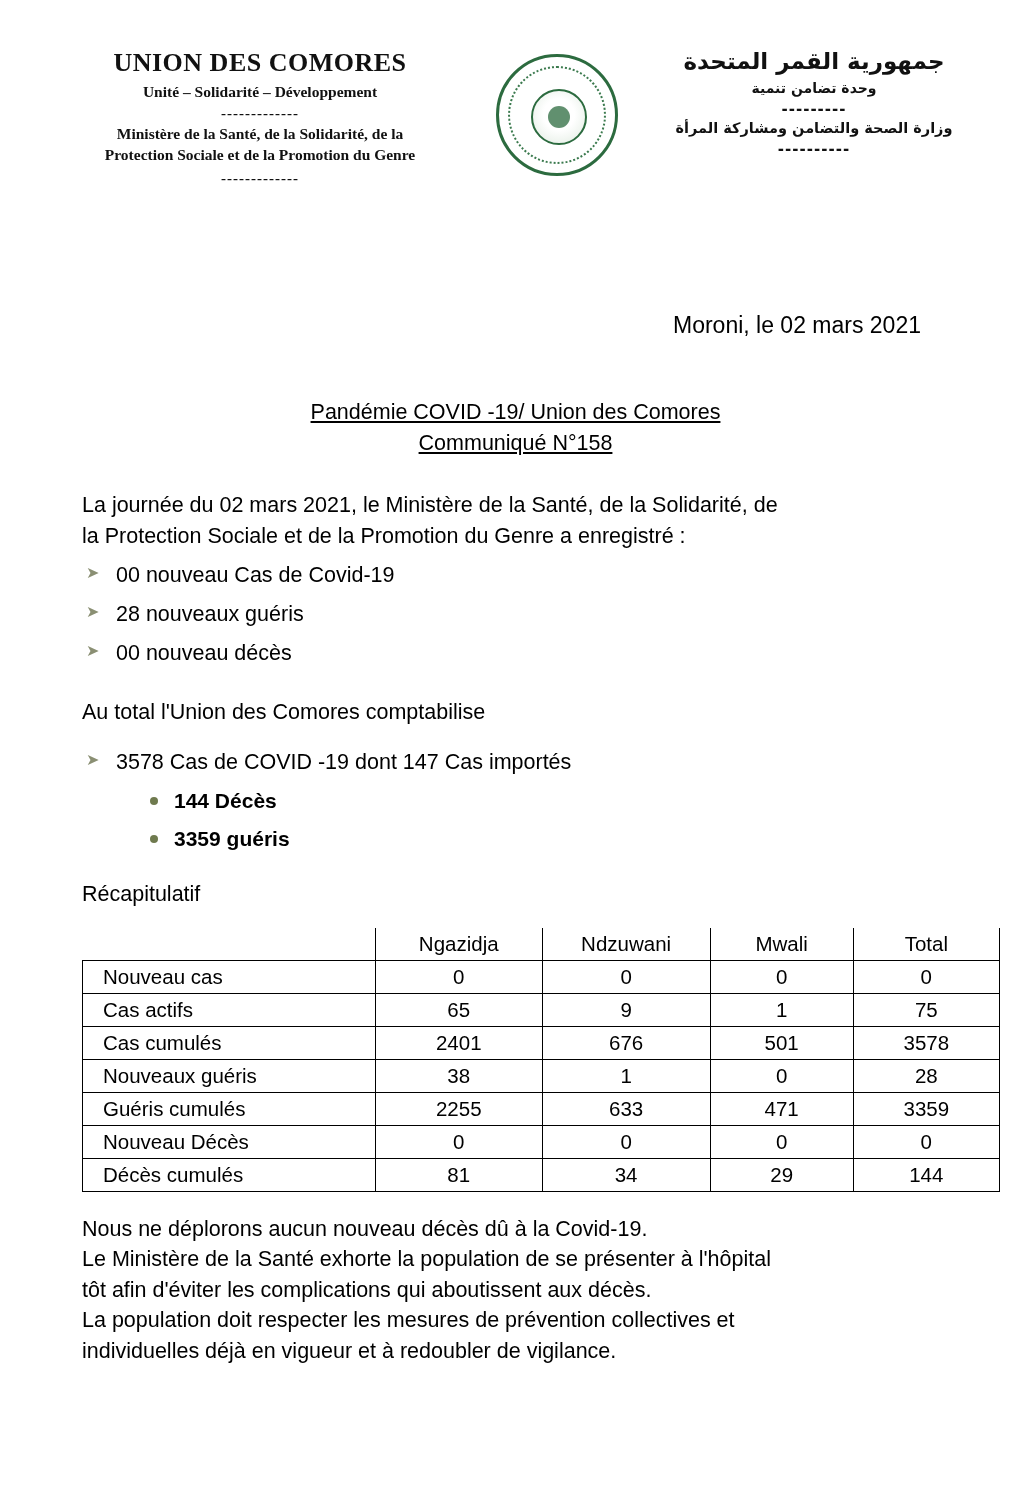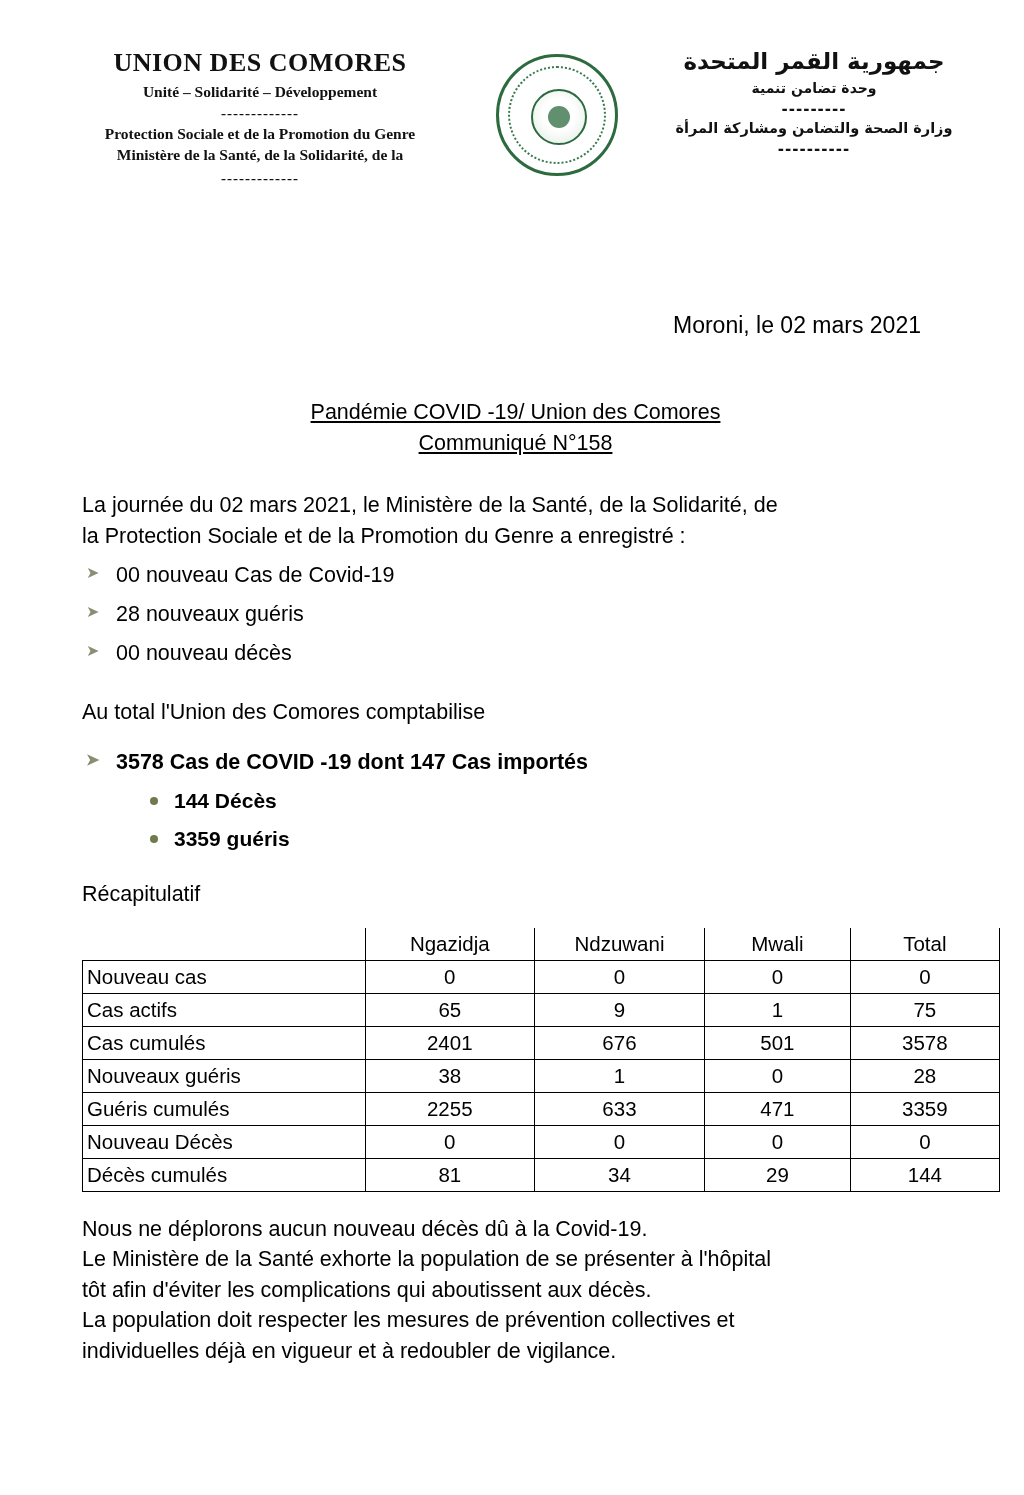--- a/index.html
+++ b/index.html
@@ -168,21 +168,21 @@
     left: 4px;
     top: 1px;
     color: #8a8f73;
     font-size: 16px;
   }
   .paragraph {
     margin-top: 28px;
     font-size: 21.5px;
   }
   ul.arrow-list.bold-item > li {
-    font-weight: bold;
+    font-weight: normal;
     margin-top: 18px;
   }
   ul.dot-list {
     list-style: none;
     margin: 6px 0 0 0;
     padding: 0 0 0 62px;
   }
   ul.dot-list > li {
     position: relative;
     padding-left: 30px;
@@ -215,21 +215,21 @@
   }
   table.recap td, table.recap th {
     border: 1.5px solid #000;
     padding: 1px 6px;
     height: 30px;
     font-weight: normal;
     text-align: center;
   }
   table.recap td.rowlabel {
     text-align: left;
-    padding-left: 4px;
+    padding-left: 20px;
     width: 295px;
   }
   table.recap tr.head td {
     border-top: none;
   }
   table.recap tr.head td.blank {
     border-left: none;
     border-top: none;
   }
   table.recap td.col-ng { width: 166px; }
@@ -253,22 +253,22 @@
 <body>
 
 <div class="page">
 
   <div class="header">
 
     <div class="header-left">
       <div class="line1">UNION DES COMORES</div>
       <div class="line2">Unité – Solidarité – Développement</div>
       <div class="dashes">-------------</div>
+      <div class="line3">Ministère de la Santé, de la Solidarité, de la</div>
       <div class="line3">Protection Sociale et de la Promotion du Genre</div>
-      <div class="line3">Ministère de la Santé, de la Solidarité, de la</div>
       <div class="dashes">-------------</div>
     </div>
 
     <div class="header-center">
       <div class="emblem">
         <div class="emblem-core"></div>
       </div>
     </div>
 
     <div class="header-right">

